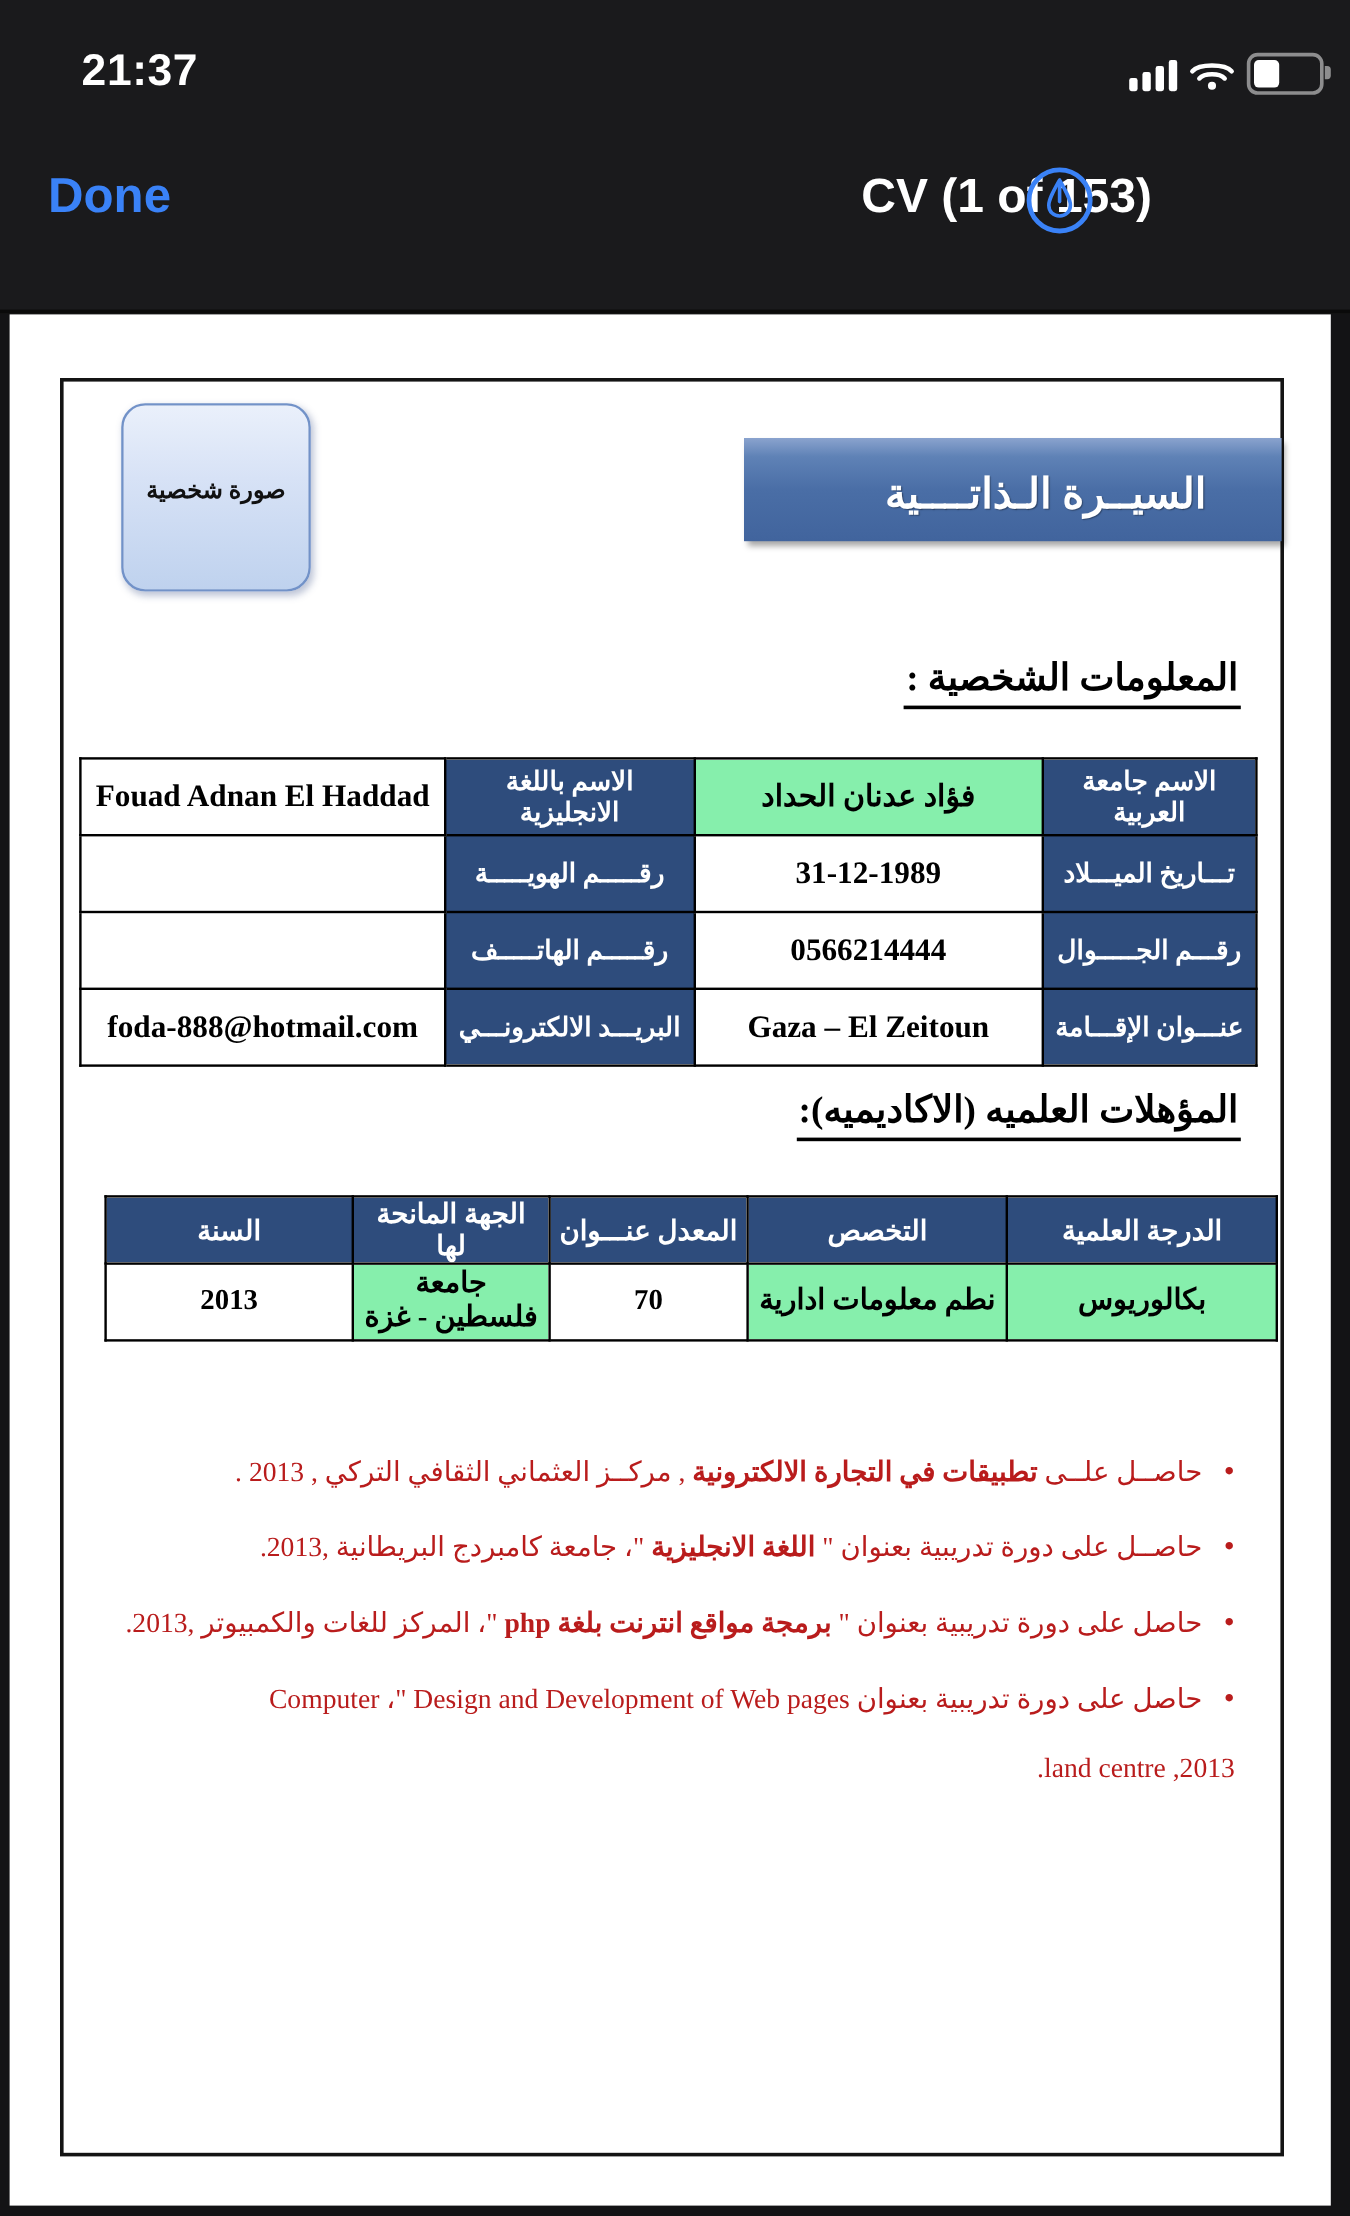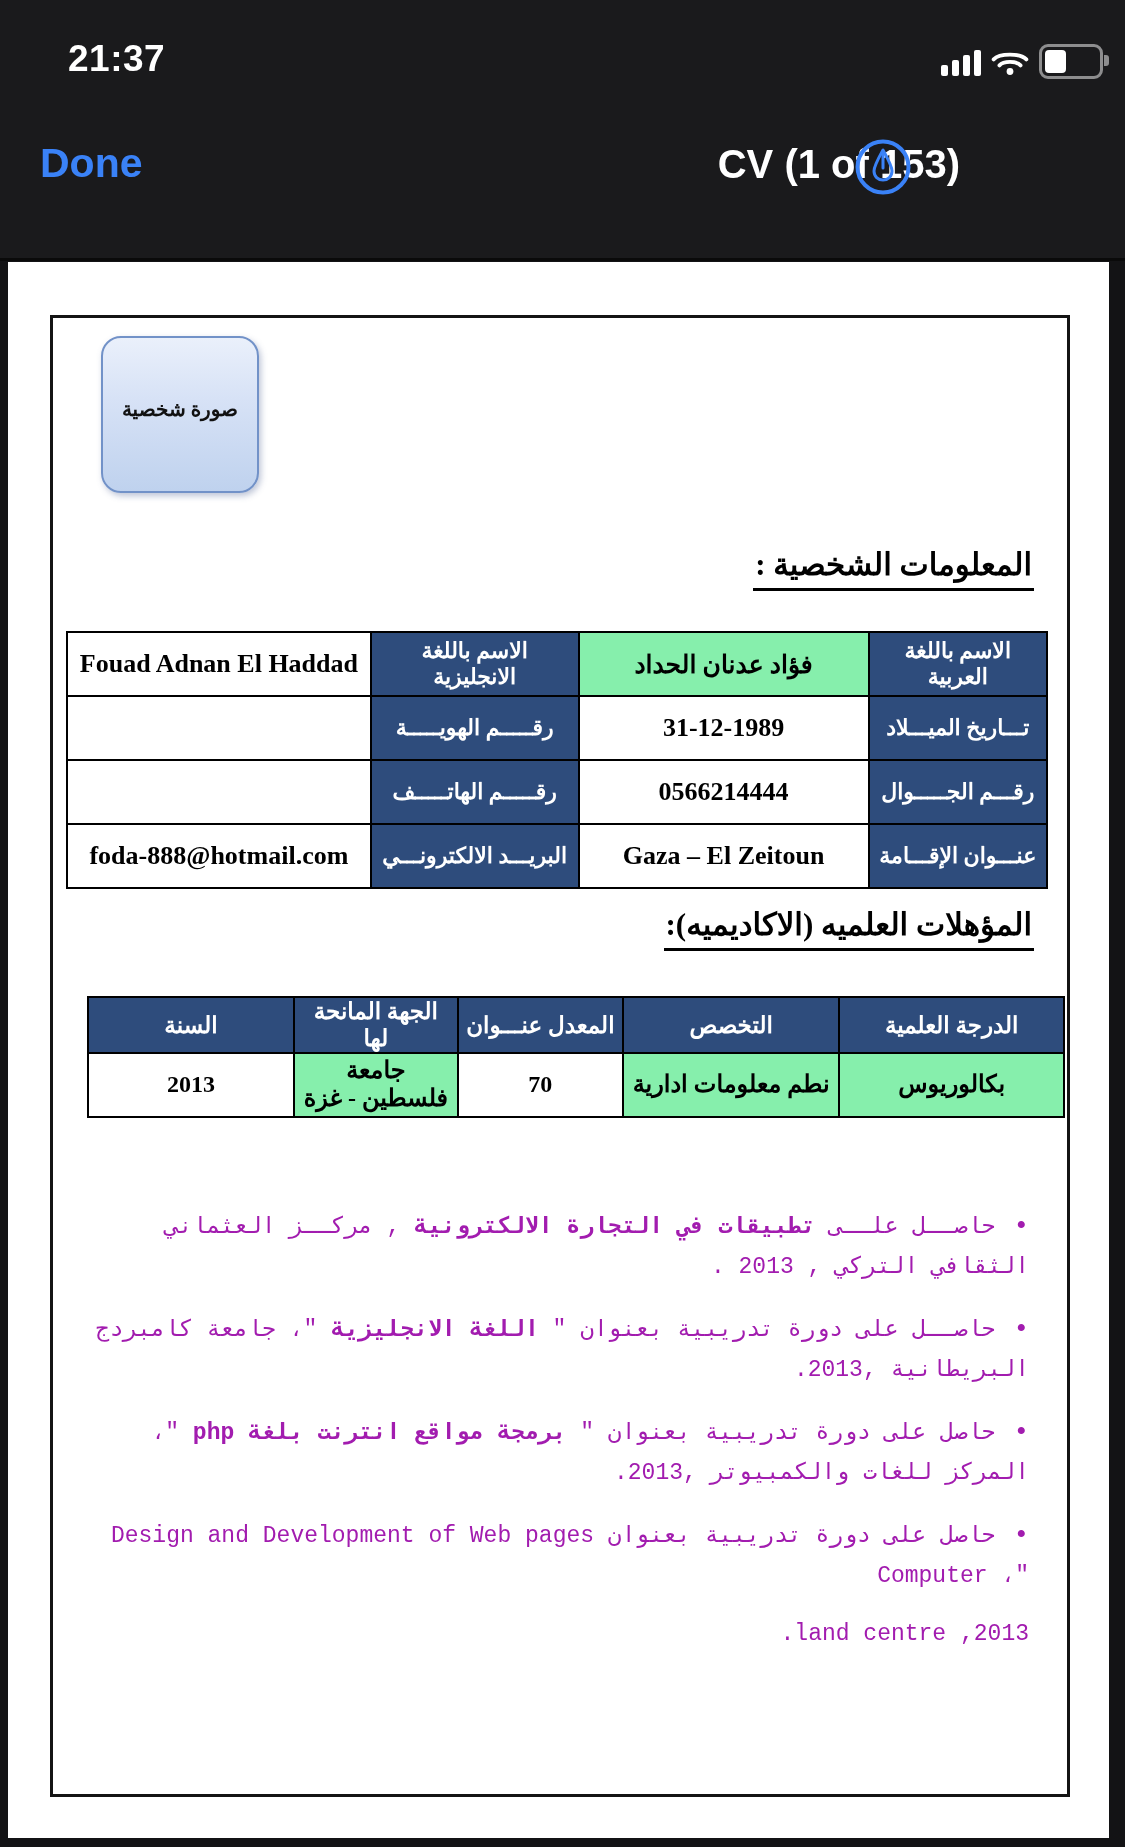--- a/index.html
+++ b/index.html
@@ -50,22 +50,22 @@
   .t-personal{left:13px;top:313px;width:982px;}
   .t-personal tr{height:64px;}
   .t-academic{left:34px;top:678px;width:978px;}
   td.lab,th.lab{background:#2E4C7C;color:#fff;font-weight:700;font-size:22px;direction:rtl;}
   td.val-ar{background:#86efac;color:#000;font-weight:700;font-size:25px;direction:rtl;}
   td.val-en{background:#fff;color:#000;font-weight:700;font-size:26px;direction:ltr;}
   .t-academic th{height:52px;font-size:23px;}
   .t-academic td{height:62px;font-size:24px;line-height:1.15;font-weight:700;}
 
   .courses{position:absolute;right:38px;left:30px;top:888px;direction:rtl;}
-  .course-item{direction:rtl;text-align:right;font-size:23px;color:#a21caf;line-height:40px;margin-bottom:22px;
-               font-family:Liberation Mono, monospace;}
+  .course-item{direction:rtl;text-align:right;font-size:23px;color:#b91c1c;line-height:40px;margin-bottom:22px;
+               font-family:Liberation Serif, serif;}
   .course-item .dot{font-size:26px;margin-left:18px;}
   .course-item b,.course-item .bold{font-weight:700;}
   .course-item.cont{margin-top:-4px;}
 </style>
 </head>
 <body>
 
 <div class="stage">
 
   <div class="topbars">
@@ -99,32 +99,35 @@
     </div>
   </div>
 
   <div class="page">
     <div class="docbox">
 
       <div class="photo">
         <span>صورة شخصية</span>
       </div>
 
+      <div class="banner">
+        <span>السيــرة الـذاتــــية</span>
+      </div>
 
       <div class="sec-heading h-personal">
         <span>المعلومات الشخصية :</span>
       </div>
 
       <table class="cvt t-personal">
         <tbody>
             <tr>
           <td class="val-en">Fouad Adnan El Haddad</td>
           <td class="lab">الاسم باللغة الانجليزية</td>
           <td class="val-ar">فؤاد عدنان الحداد</td>
-          <td class="lab">الاسم باللغة العربية</td>
+          <td class="lab">الاسم جامعة العربية</td>
         </tr>
         <tr>
           <td class="val-en"></td>
           <td class="lab">رقـــــم الهويـــــة</td>
           <td class="val-en">31-12-1989</td>
           <td class="lab">تـــاريخ الميـــلاد</td>
         </tr>
         <tr>
           <td class="val-en"></td>
           <td class="lab">رقـــــم الهاتـــــف</td>

